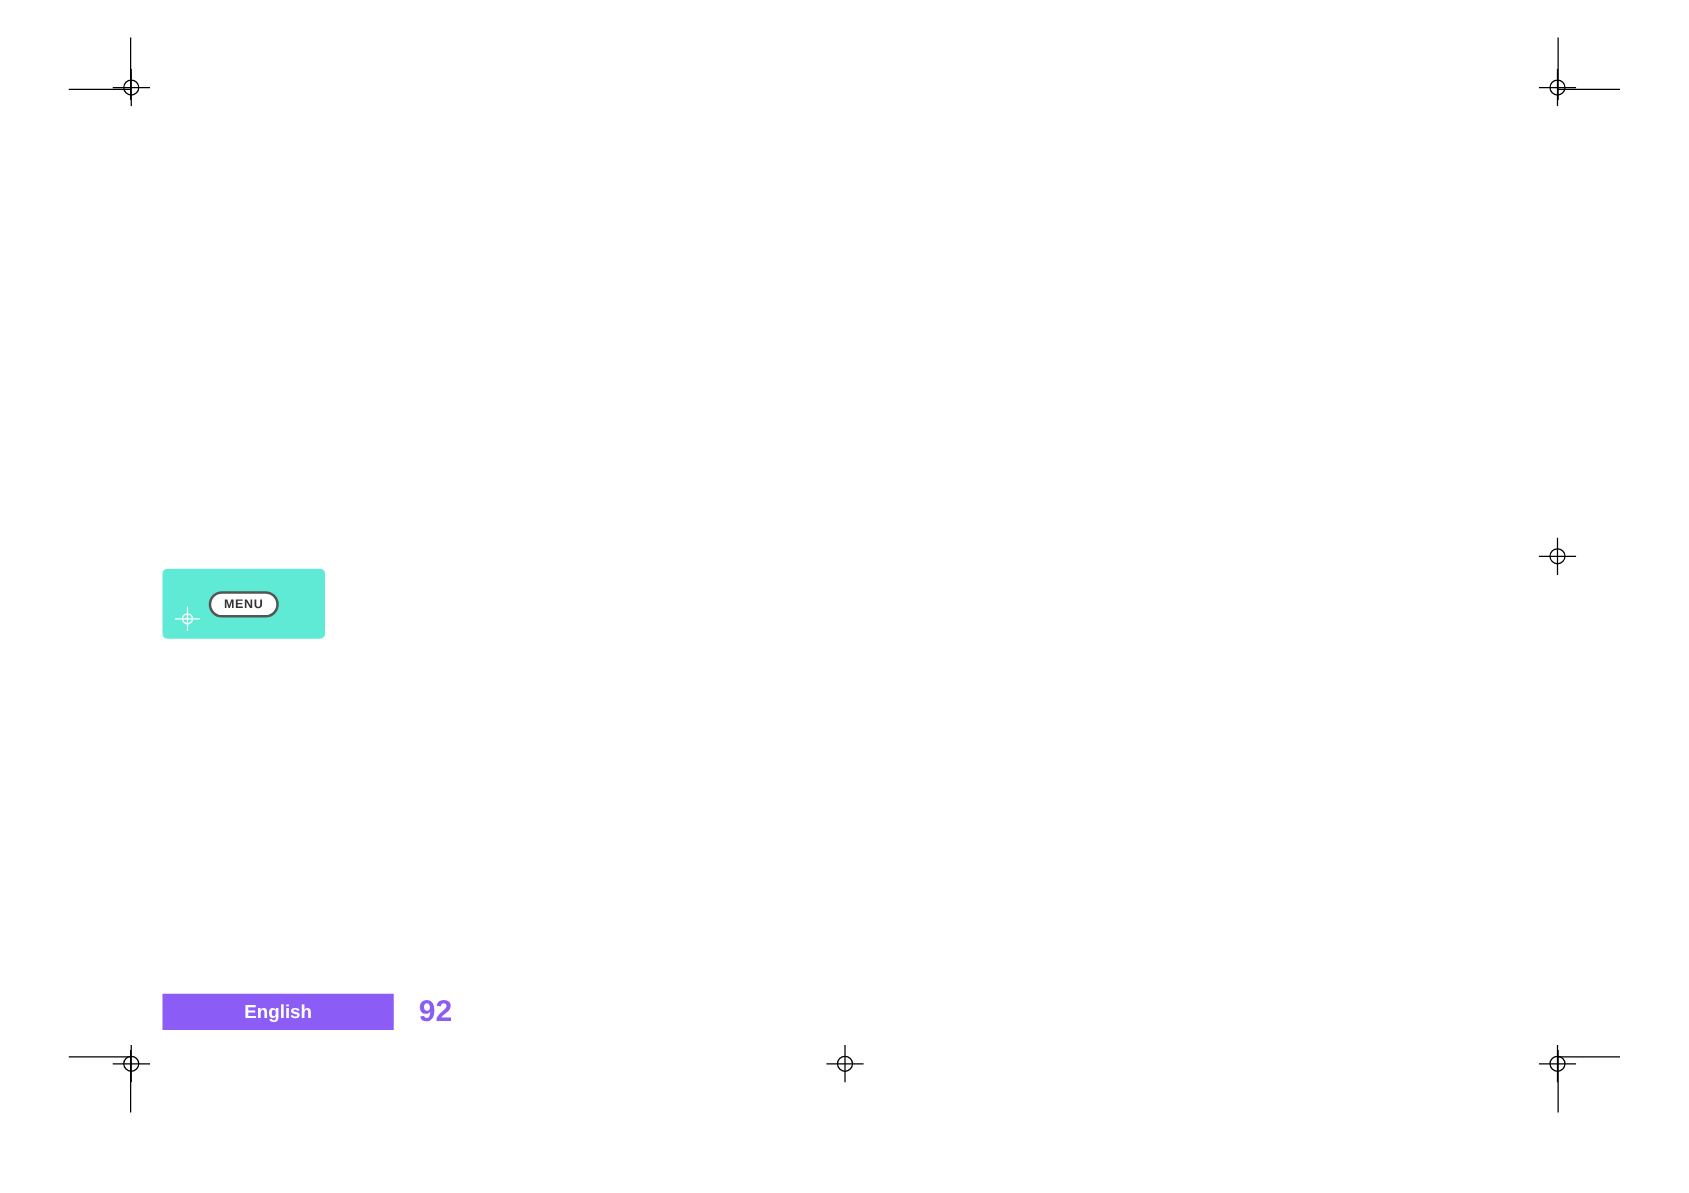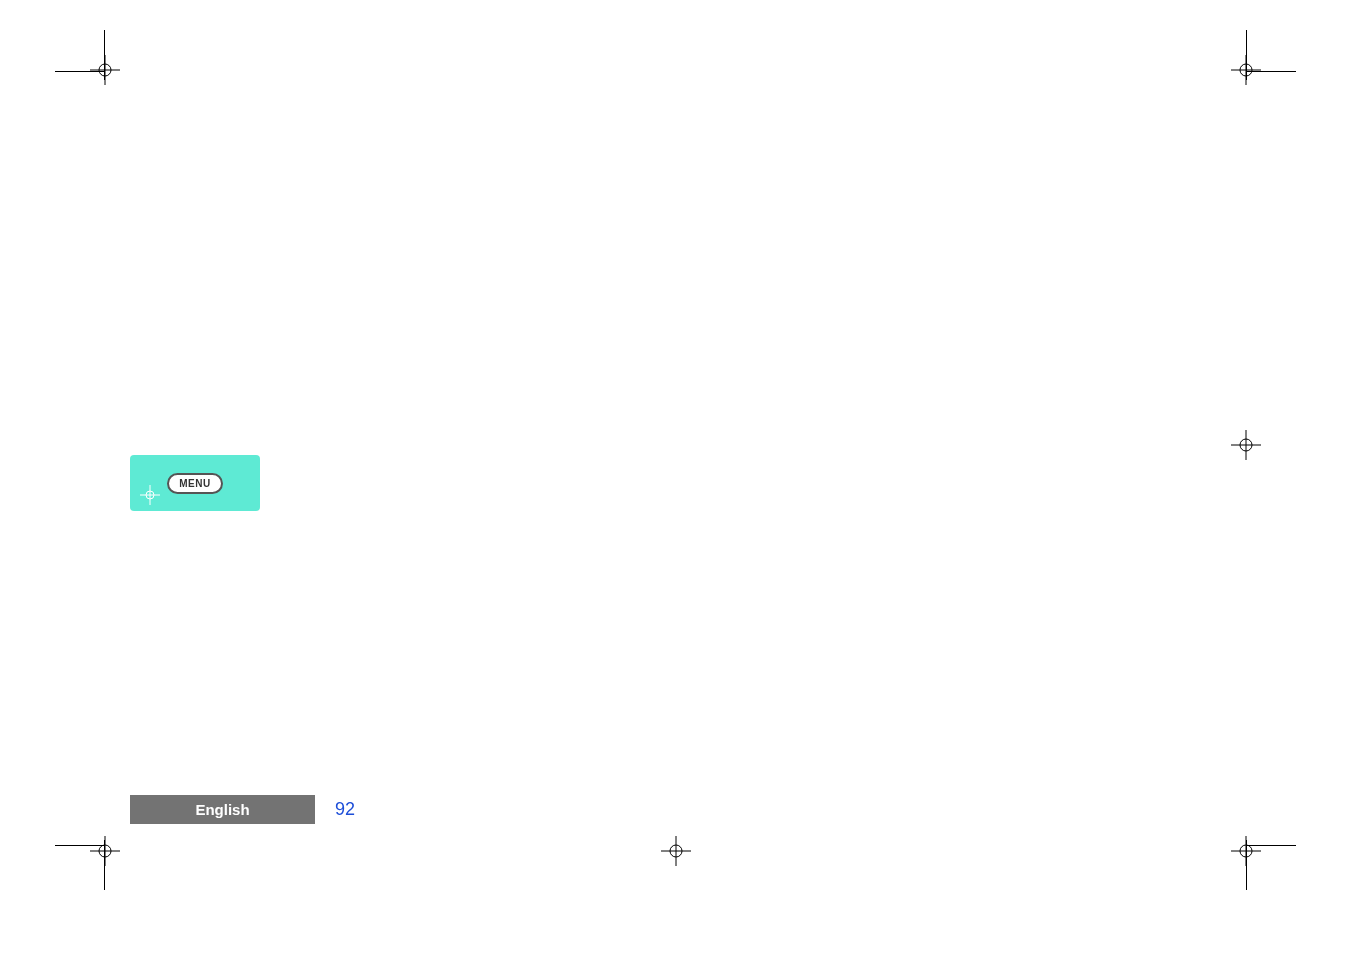--- a/index.html
+++ b/index.html
@@ -171,33 +171,33 @@
       bottom: 130px;
       left: 0;
       width: 100%;
       display: flex;
       align-items: center;
       padding-left: 130px;
       gap: 20px;
     }
 
     .footer-english-badge {
-      background: #737373;
+      background: #8b5cf6;
       color: #ffffff;
       font-size: 15px;
       font-weight: bold;
       padding: 6px 24px;
       min-width: 185px;
       text-align: center;
     }
 
     .footer-page-number {
-      font-size: 18px;
-      font-weight: normal;
-      color: #1d4ed8;
+      font-size: 24px;
+      font-weight: bold;
+      color: #8b5cf6;
     }
   </style>
 </head>
 <body>
 
 <div class="reg-mark reg-top-left">
   <svg viewBox="0 0 30 30" xmlns="http://www.w3.org/2000/svg">
     <line x1="15" y1="0" x2="15" y2="30" stroke="#000" stroke-width="1"></line>
     <line x1="0" y1="15" x2="30" y2="15" stroke="#000" stroke-width="1"></line>
     <circle cx="15" cy="15" r="6" fill="none" stroke="#000" stroke-width="1"></circle>

